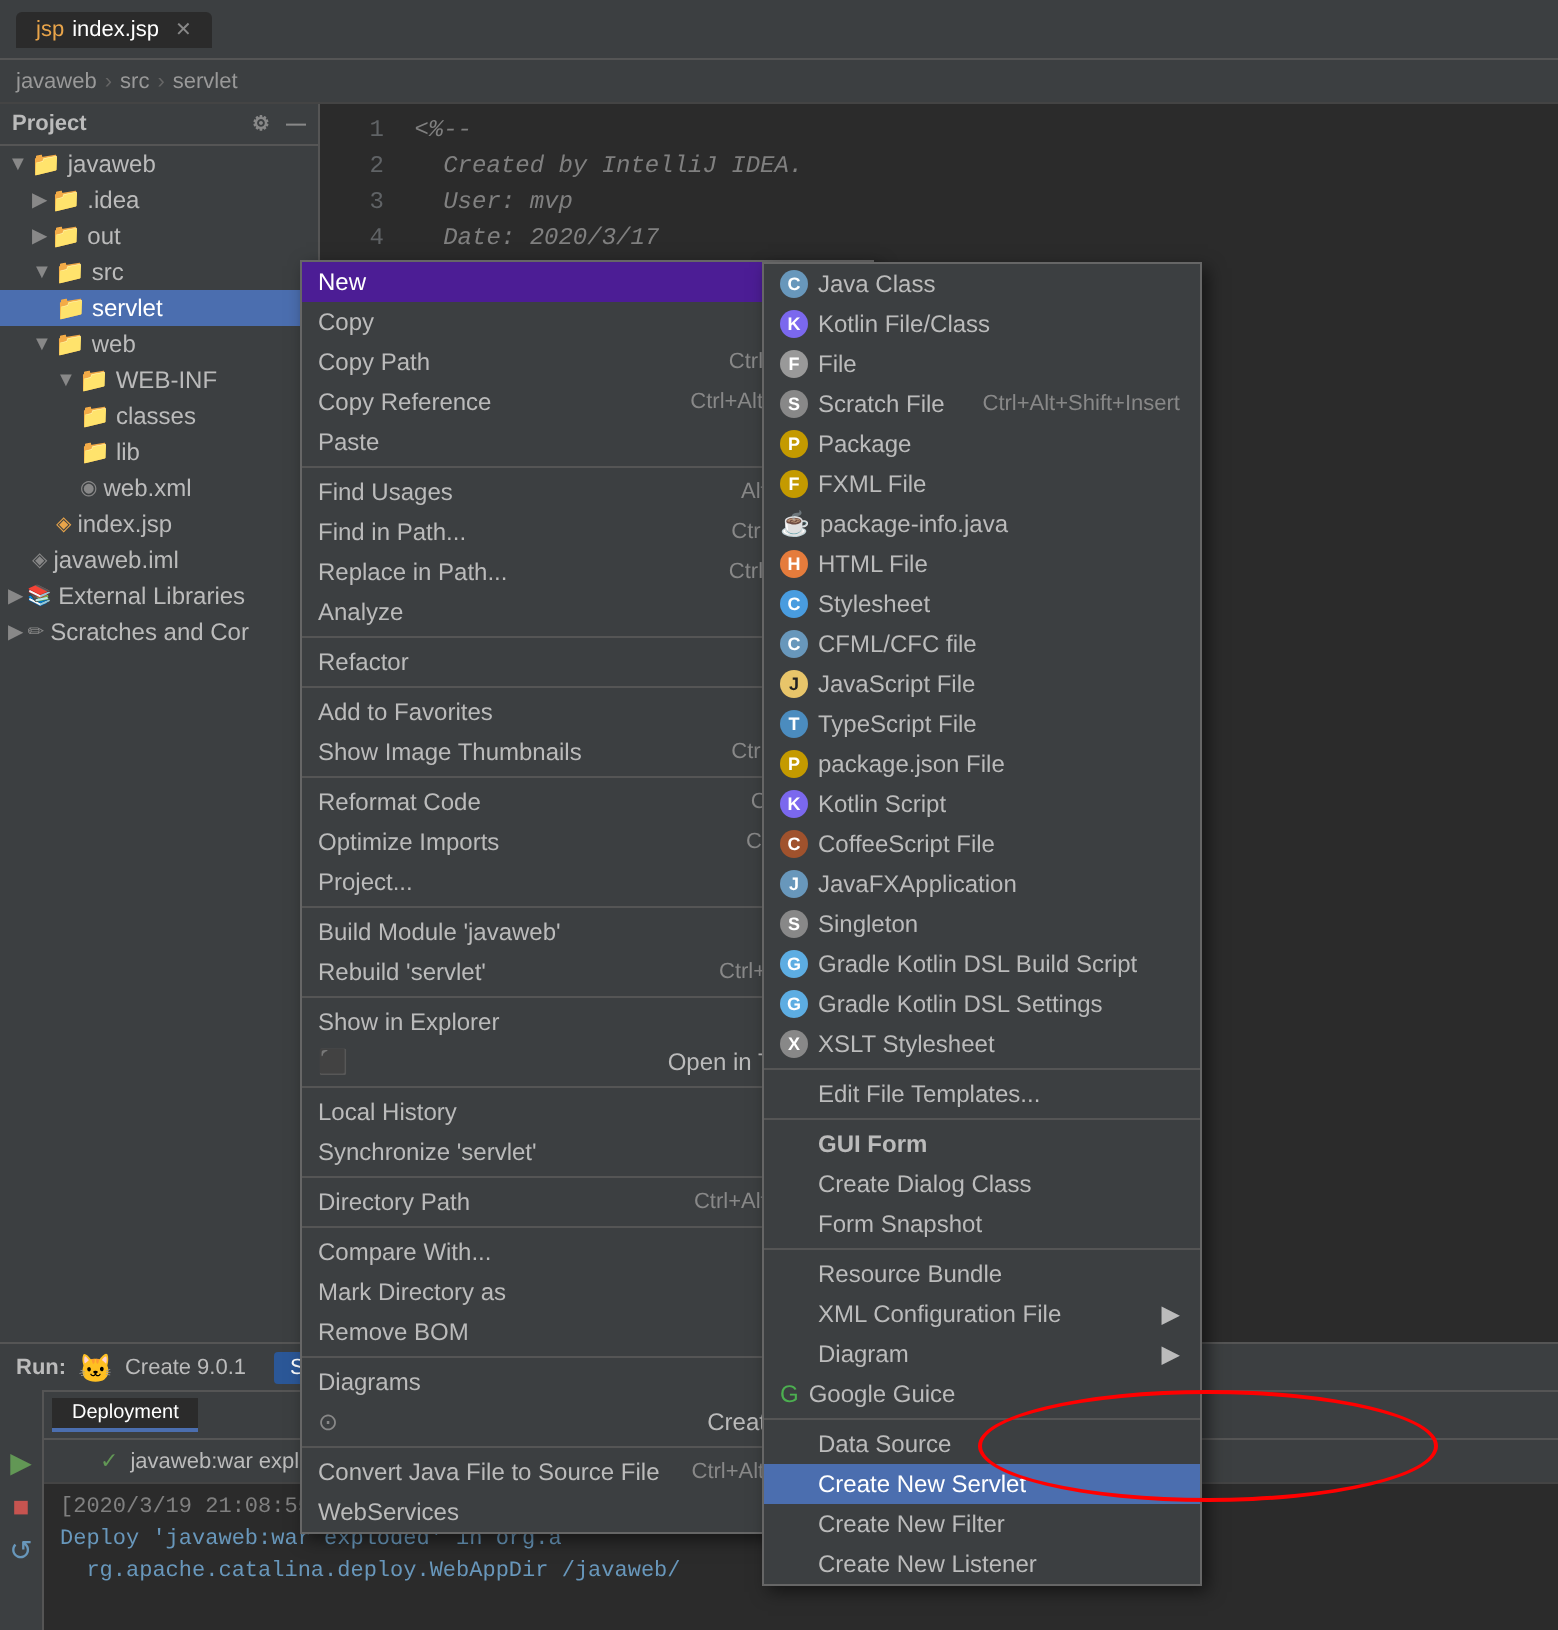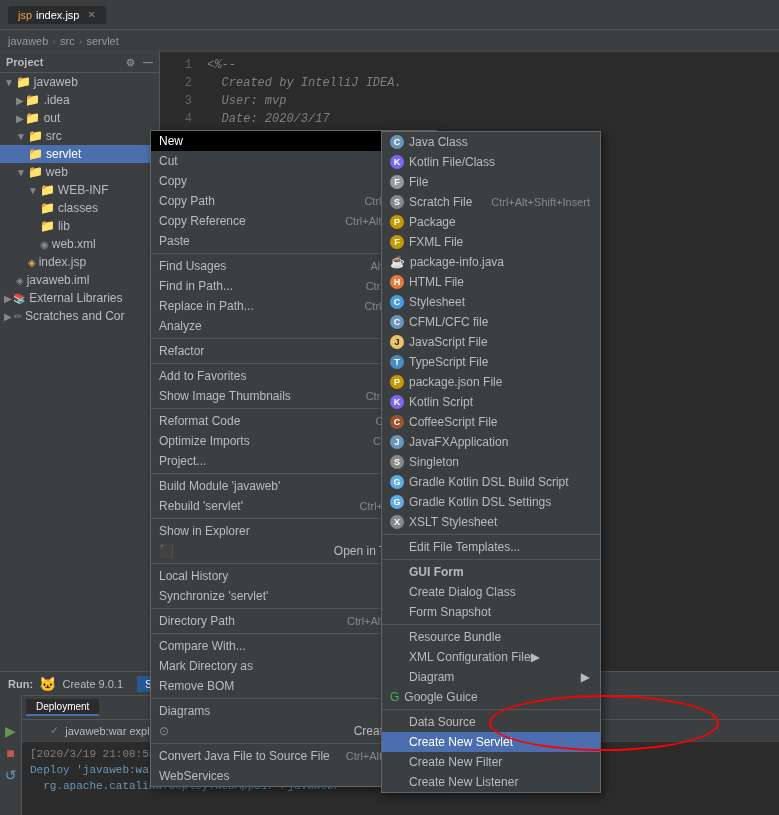--- a/index.html
+++ b/index.html
@@ -136,21 +136,21 @@
     }
     .menu-item {
       display: flex;
       align-items: center;
       justify-content: space-between;
       padding: 3px 12px 3px 8px;
       color: #bbb;
       cursor: pointer;
       white-space: nowrap;
     }
-    .menu-item.new-item { background: #000000; color: #fff; font-weight: 500; }
+    .menu-item.new-item { background: #4c1d95; color: #fff; font-weight: 500; }
     .menu-item .shortcut { color: #888; font-size: 11px; margin-left: 16px; }
     .menu-item .arrow-right { color: #888; font-size: 11px; }
     .menu-separator { height: 1px; background: #555; margin: 2px 0; }
 
     
     .submenu-new {
       position: absolute;
       left: 230px;
       top: 0px;
       background: #3c3f41;
@@ -438,24 +438,20 @@
 </div>
 
 <div class="context-menu-overlay">
 
   <div class="context-menu" style="position:relative;">
     <div class="menu-item new-item">
       <span>New</span>
       <span class="arrow-right">▶</span>
     </div>
     <div class="menu-item">
-      <span>Cut</span>
-      <span class="shortcut">Ctrl+X</span>
-    </div>
-    <div class="menu-item">
       <span>Copy</span>
       <span class="shortcut">Ctrl+C</span>
     </div>
     <div class="menu-item">
       <span>Copy Path</span>
       <span class="shortcut">Ctrl+Shift+C</span>
     </div>
     <div class="menu-item">
       <span>Copy Reference</span>
       <span class="shortcut">Ctrl+Alt+Shift+C</span>
@@ -701,21 +697,21 @@
         <span style="padding-left:19px;">Create Dialog Class</span>
       </div>
       <div class="submenu-item">
         <span style="padding-left:19px;">Form Snapshot</span>
       </div>
       <div class="menu-separator"></div>
       <div class="submenu-item">
         <span style="padding-left:19px;">Resource Bundle</span>
       </div>
       <div class="submenu-item">
-        <div style="display:flex;align-items:center;width:100%;">
+        <div style="display:flex;align-items:center;justify-content:space-between;width:100%;">
           <span style="padding-left:19px;">XML Configuration File</span>
           <span class="arrow-right">▶</span>
         </div>
       </div>
       <div class="submenu-item">
         <div style="display:flex;align-items:center;justify-content:space-between;width:100%;">
           <span style="padding-left:19px;">Diagram</span>
           <span class="arrow-right">▶</span>
         </div>
       </div>

